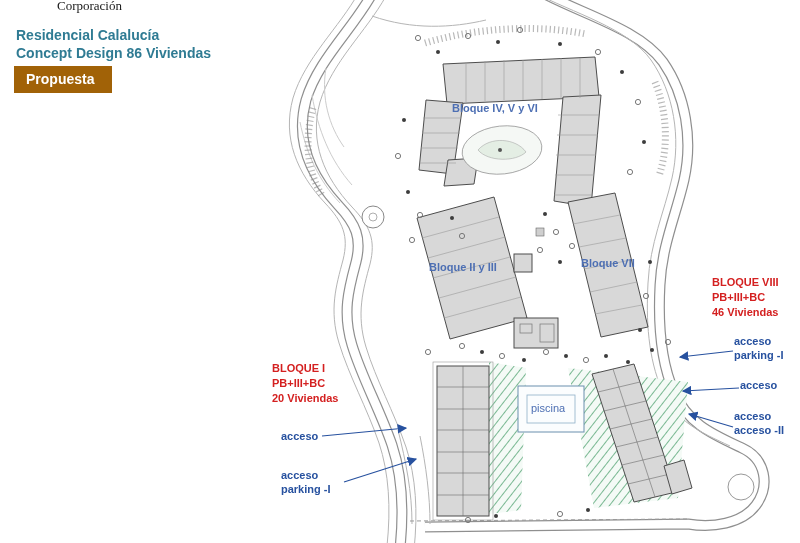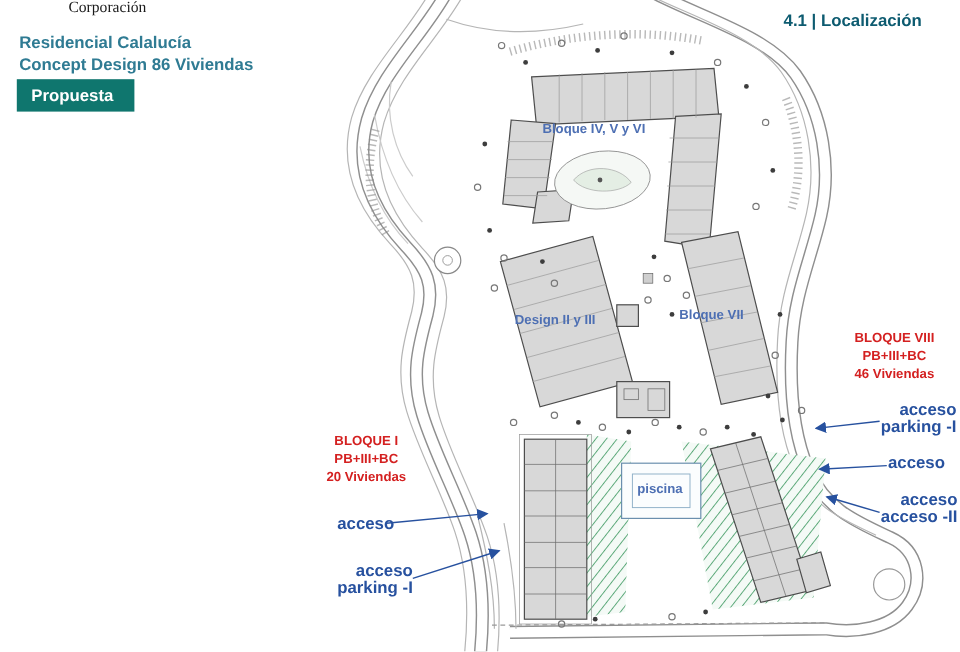--- a/index.html
+++ b/index.html
@@ -12,26 +12,26 @@
   .contour{fill:none;stroke:#cccccc;stroke-width:1;}
   .band{fill:none;stroke:#8a8a8a;stroke-width:7;stroke-dasharray:1.2,3;opacity:.6;}
   .bldg{fill:#d8d8d8;stroke:#4d4d4d;stroke-width:1;}
   .bldg-line{stroke:#9b9b9b;stroke-width:.6;}
   .tree-open{fill:none;stroke:#777;stroke-width:1;}
   .tree-fill{fill:#3d3d3d;}
   .arrow{stroke:#27519f;stroke-width:1.2;fill:none;}
   .watermark{position:absolute;left:320px;top:245px;z-index:1;font-size:26px;font-weight:500;
              letter-spacing:1px;color:#c9c9c9;opacity:.75;}
   .plan-label{position:absolute;z-index:2;font-size:11px;font-weight:700;color:#4d6fb3;white-space:nowrap;}
-  .callout-red{position:absolute;z-index:2;color:#d42020;font-weight:700;font-size:11px;line-height:15px;white-space:nowrap;text-align:center;}
-  .callout-blue{position:absolute;z-index:2;color:#27519f;font-weight:700;font-size:14px;line-height:14px;white-space:nowrap;text-align:right;}
+  .callout-red{position:absolute;z-index:2;color:#d42020;font-weight:700;font-size:11px;line-height:15px;white-space:nowrap;}
+  .callout-blue{position:absolute;z-index:2;color:#27519f;font-weight:700;font-size:11px;line-height:14px;white-space:nowrap;}
   .hdr-logo{position:absolute;left:57px;top:-2px;z-index:3;font-family:"Liberation Serif",serif;
             font-size:13px;color:#1a1a1a;}
   .hdr-title{position:absolute;left:16px;z-index:3;font-size:14px;font-weight:700;color:#2f7b93;white-space:nowrap;}
-  .hdr-badge{position:absolute;left:14px;top:66px;z-index:3;background:#0f766e;color:#ffffff;
+  .hdr-badge{position:absolute;left:14px;top:66px;z-index:3;background:#a16207;color:#ffffff;
              font-size:14px;font-weight:700;padding:5px 18px 6px 12px;}
   .hdr-section{position:absolute;left:653px;top:9px;z-index:3;font-size:14px;font-weight:700;color:#0d5b70;white-space:nowrap;}
 </style>
 </head>
 <body>
 
 <div id="page">
 
   <svg id="plan-svg" width="800" height="543" viewBox="0 0 800 543">
     <defs>
@@ -230,26 +230,25 @@
       <line class="arrow" x1="739" y1="388" x2="683" y2="391" marker-end="url(#arr)"></line>
       <line class="arrow" x1="733" y1="427" x2="689" y2="414" marker-end="url(#arr)"></line>
     </g>
   </svg>
 
 
   <div class="hdr-logo">Corporación</div>
   <div class="hdr-title" style="top:27px">Residencial Calalucía</div>
   <div class="hdr-title" style="top:45px">Concept Design 86 Viviendas</div>
   <div class="hdr-badge">Propuesta</div>
-  <div class="hdr-section">4.1 | Localización</div>
 
   <div class="plan-label" style="left:452px;top:102px">Bloque IV, V y VI</div>
-  <div class="plan-label" style="left:429px;top:261px">Design II y III</div>
-  <div class="plan-label" style="left:566px;top:257px">Bloque VII</div>
-  <div class="plan-label" style="left:531px;top:402px;font-weight:700">piscina</div>
+  <div class="plan-label" style="left:429px;top:261px">Bloque II y III</div>
+  <div class="plan-label" style="left:581px;top:257px">Bloque VII</div>
+  <div class="plan-label" style="left:531px;top:402px;font-weight:400">piscina</div>
 
   <div class="callout-red" style="left:272px;top:361px">
     <div>BLOQUE I</div>
     <div>PB+III+BC</div>
     <div>20 Viviendas</div>
   </div>
   <div class="callout-red" style="left:712px;top:275px">
     <div>BLOQUE VIII</div>
     <div>PB+III+BC</div>
     <div>46 Viviendas</div>

